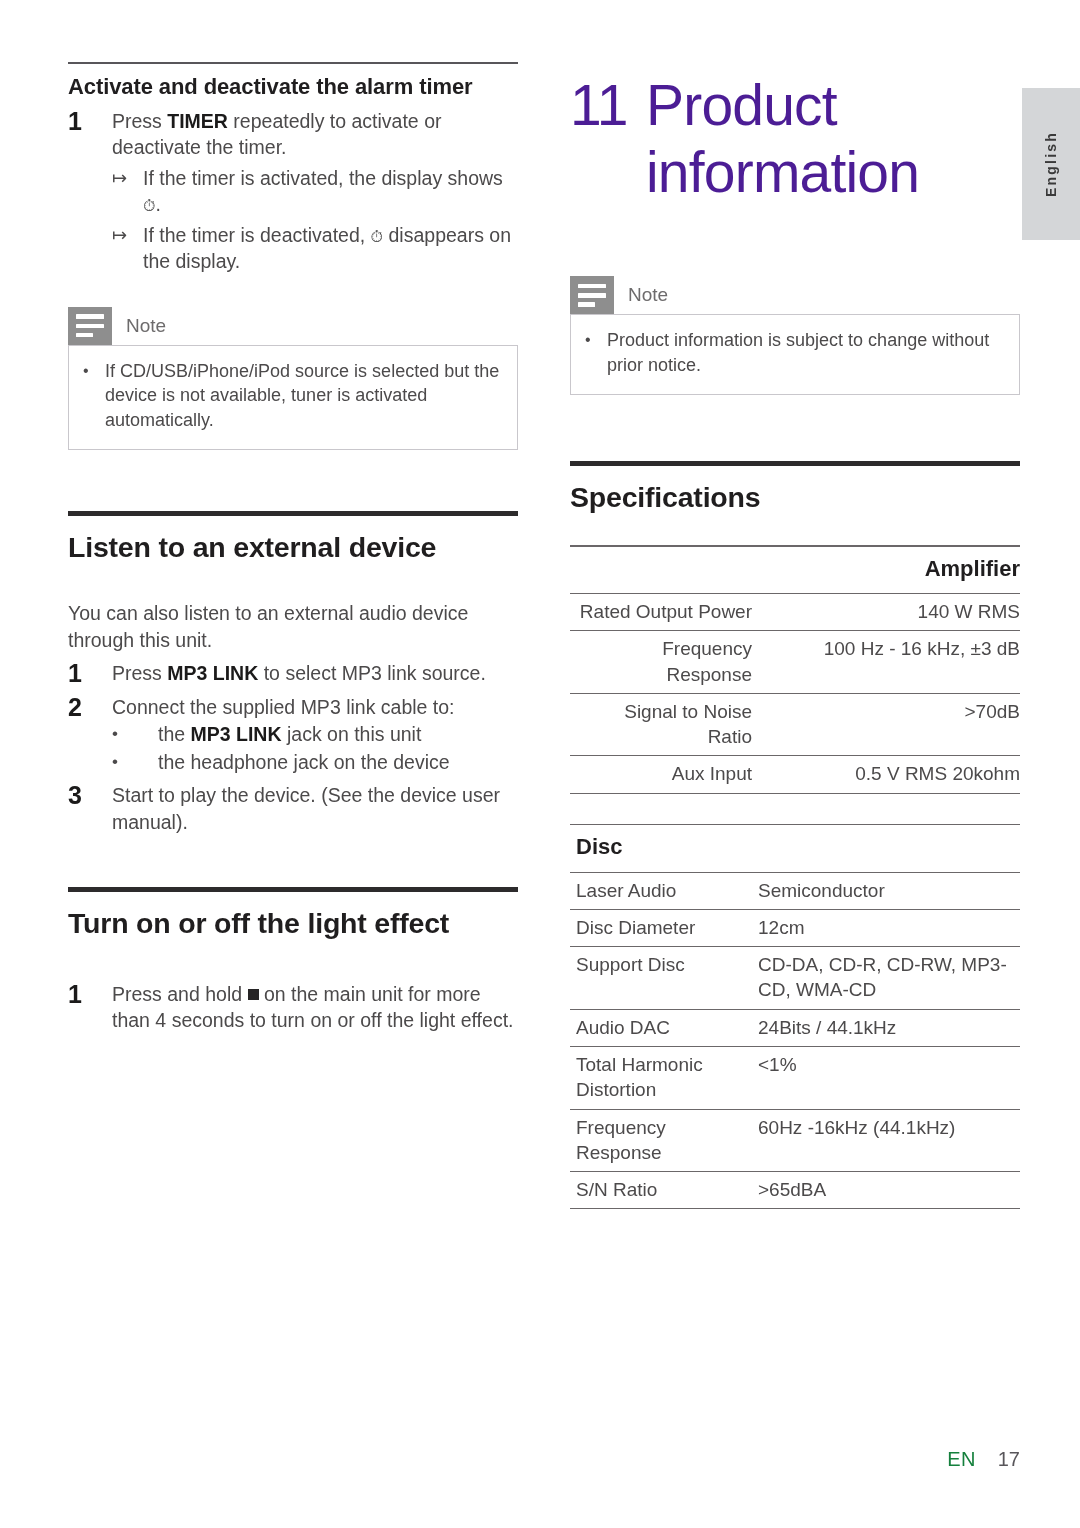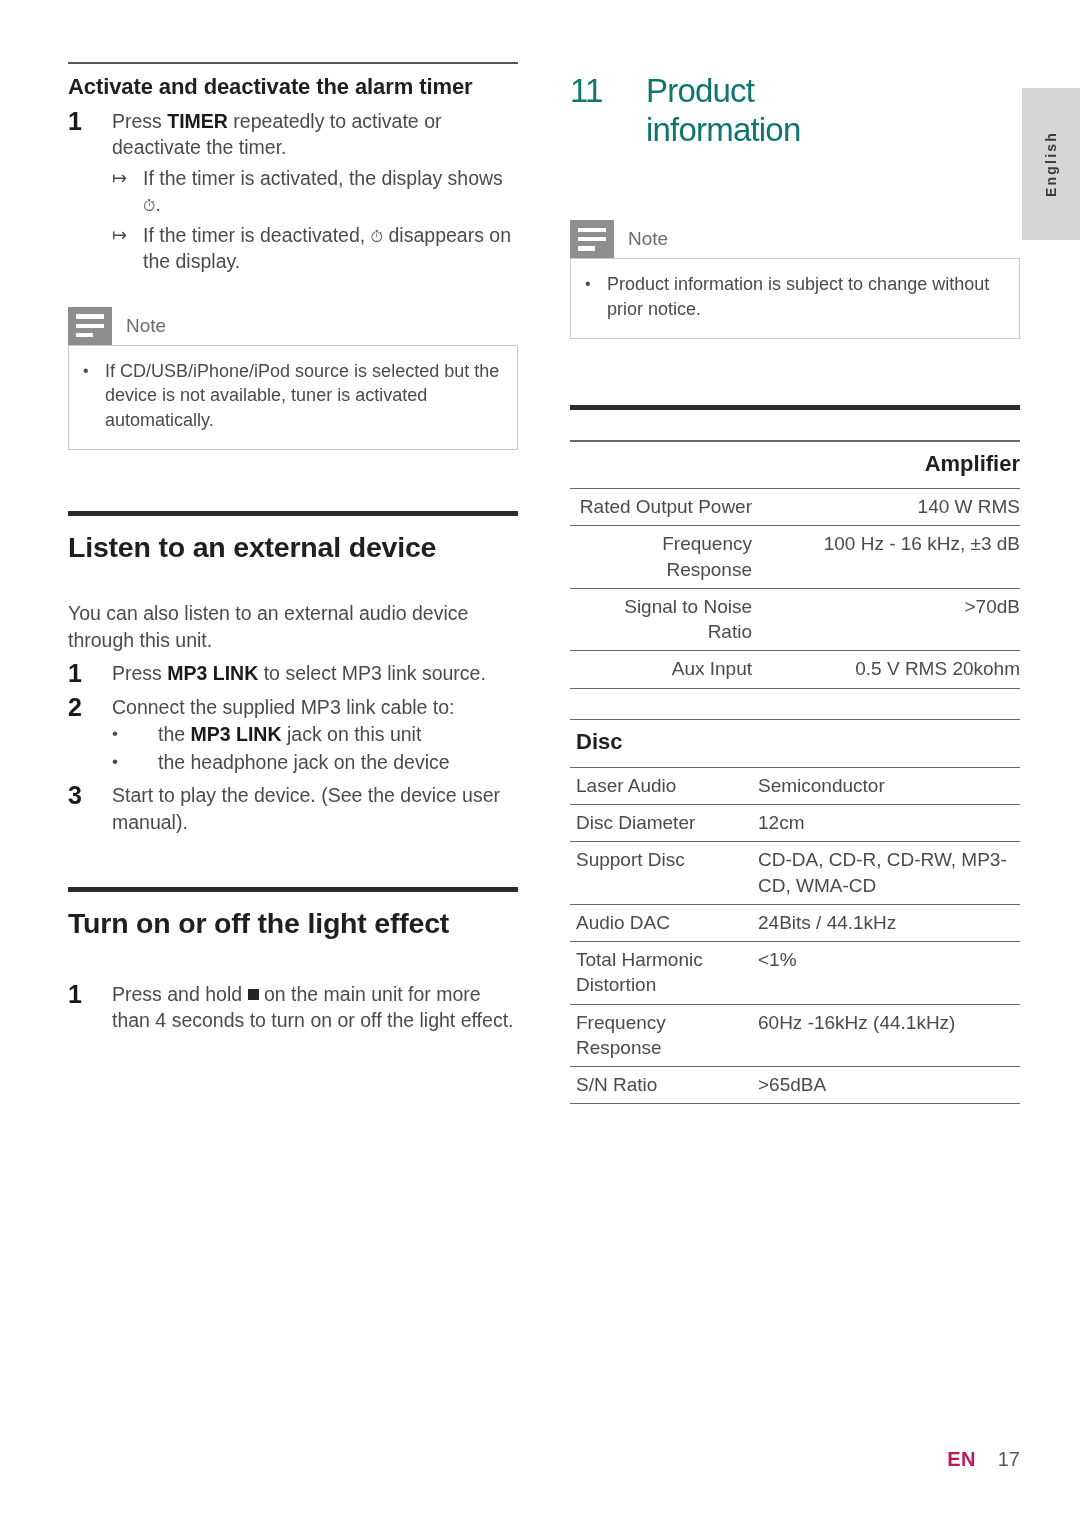--- a/index.html
+++ b/index.html
@@ -69,23 +69,23 @@
   }
   h2.sec-head-sm {
     font-size: 22px;
     font-weight: 700;
     color: #201e1f;
     margin: 9px 0 0 0;
     line-height: 1.26;
     letter-spacing: -0.1px;
   }
   h1.chapter {
-    font-size: 33px;
+    font-size: 57px;
     font-weight: 400;
-    color: #0f766e;
+    color: #4c1d95;
     margin: 0;
     line-height: 1.17;
     letter-spacing: -0.8px;
   }
   h1.chapter .num {
     display: inline-block;
     width: 76px;
   }
   h1.chapter .ch-line2 {
     display: block;
@@ -275,22 +275,22 @@
   
   .footer {
     position: absolute;
     left: 0;
     top: 1448px;
     width: 1020px;
     text-align: right;
     font-size: 20px;
   }
   .footer .en {
-    color: #be185d;
-    font-weight: 700;
+    color: #15803d;
+    font-weight: 400;
     letter-spacing: 0.3px;
   }
   .footer .pg {
     color: #58565a;
     font-weight: 400;
     margin-left: 22px;
   }
 </style>
 </head>
 <body>
@@ -403,20 +403,21 @@
       <div class="note-body">
         <div class="note-item">
           <div class="dot">•</div>
           <div class="txt">Product information is subject to change without prior notice.</div>
         </div>
       </div>
     </div>
 
     <div style="margin-top:66px;">
       <div class="rule-thick"></div>
+      <h2 class="sec-head">Specifications</h2>
 
       <div style="margin-top:30px;text-align:right;">
         <div class="rule-thin" style="background:#6b6769;height:1.6px;"></div>
         <div class="spec-subhead">Amplifier</div>
         <table class="spec">
           <tbody>
             <tr>
               <td class="key">Rated Output Power</td>
               <td class="val">140 W RMS</td>
             </tr>

